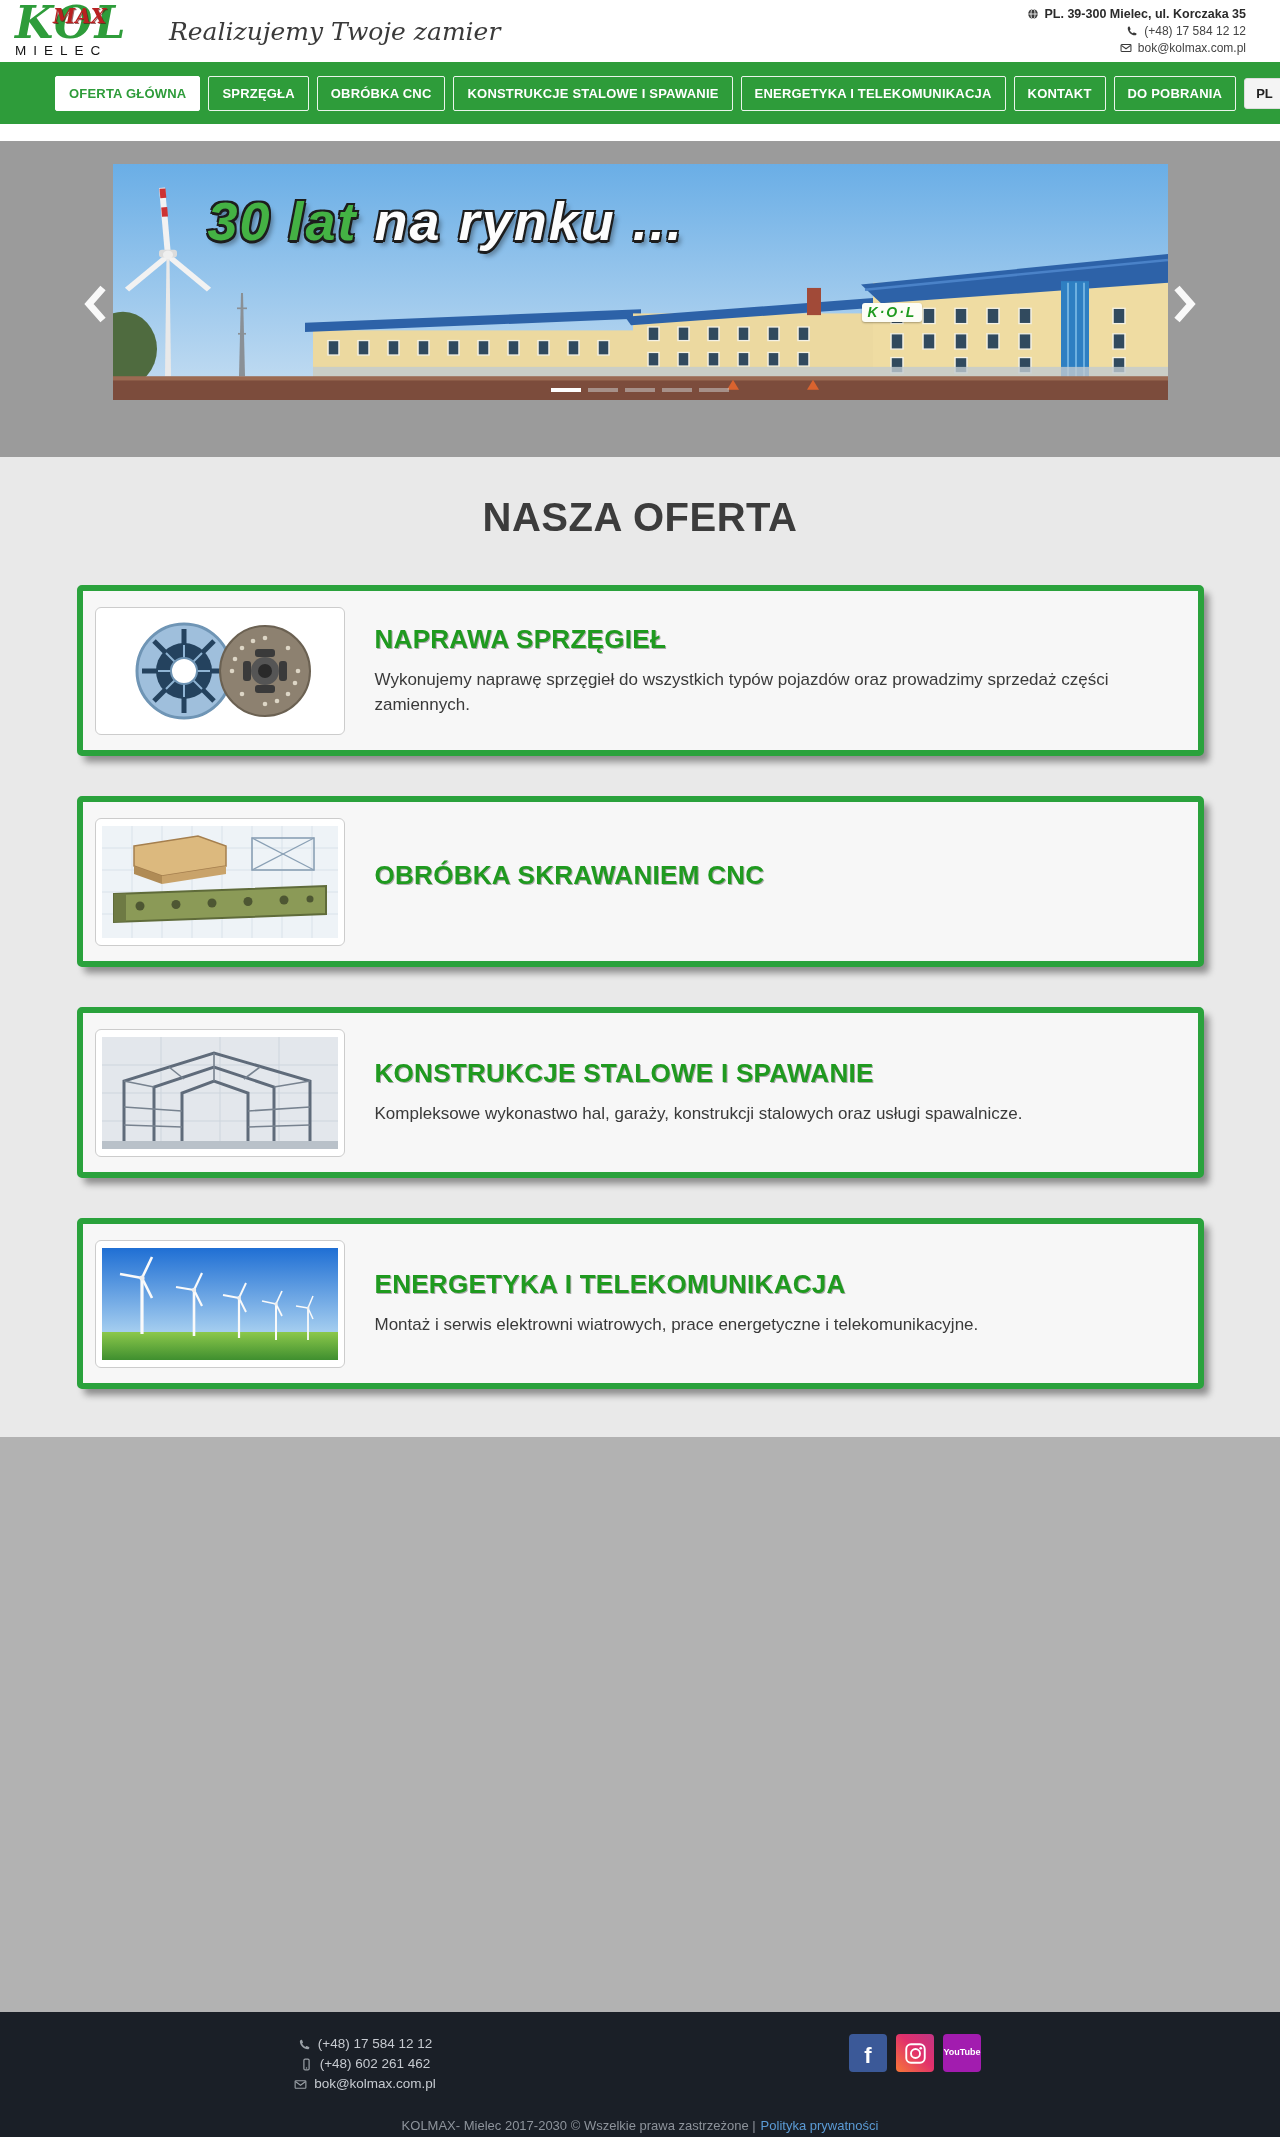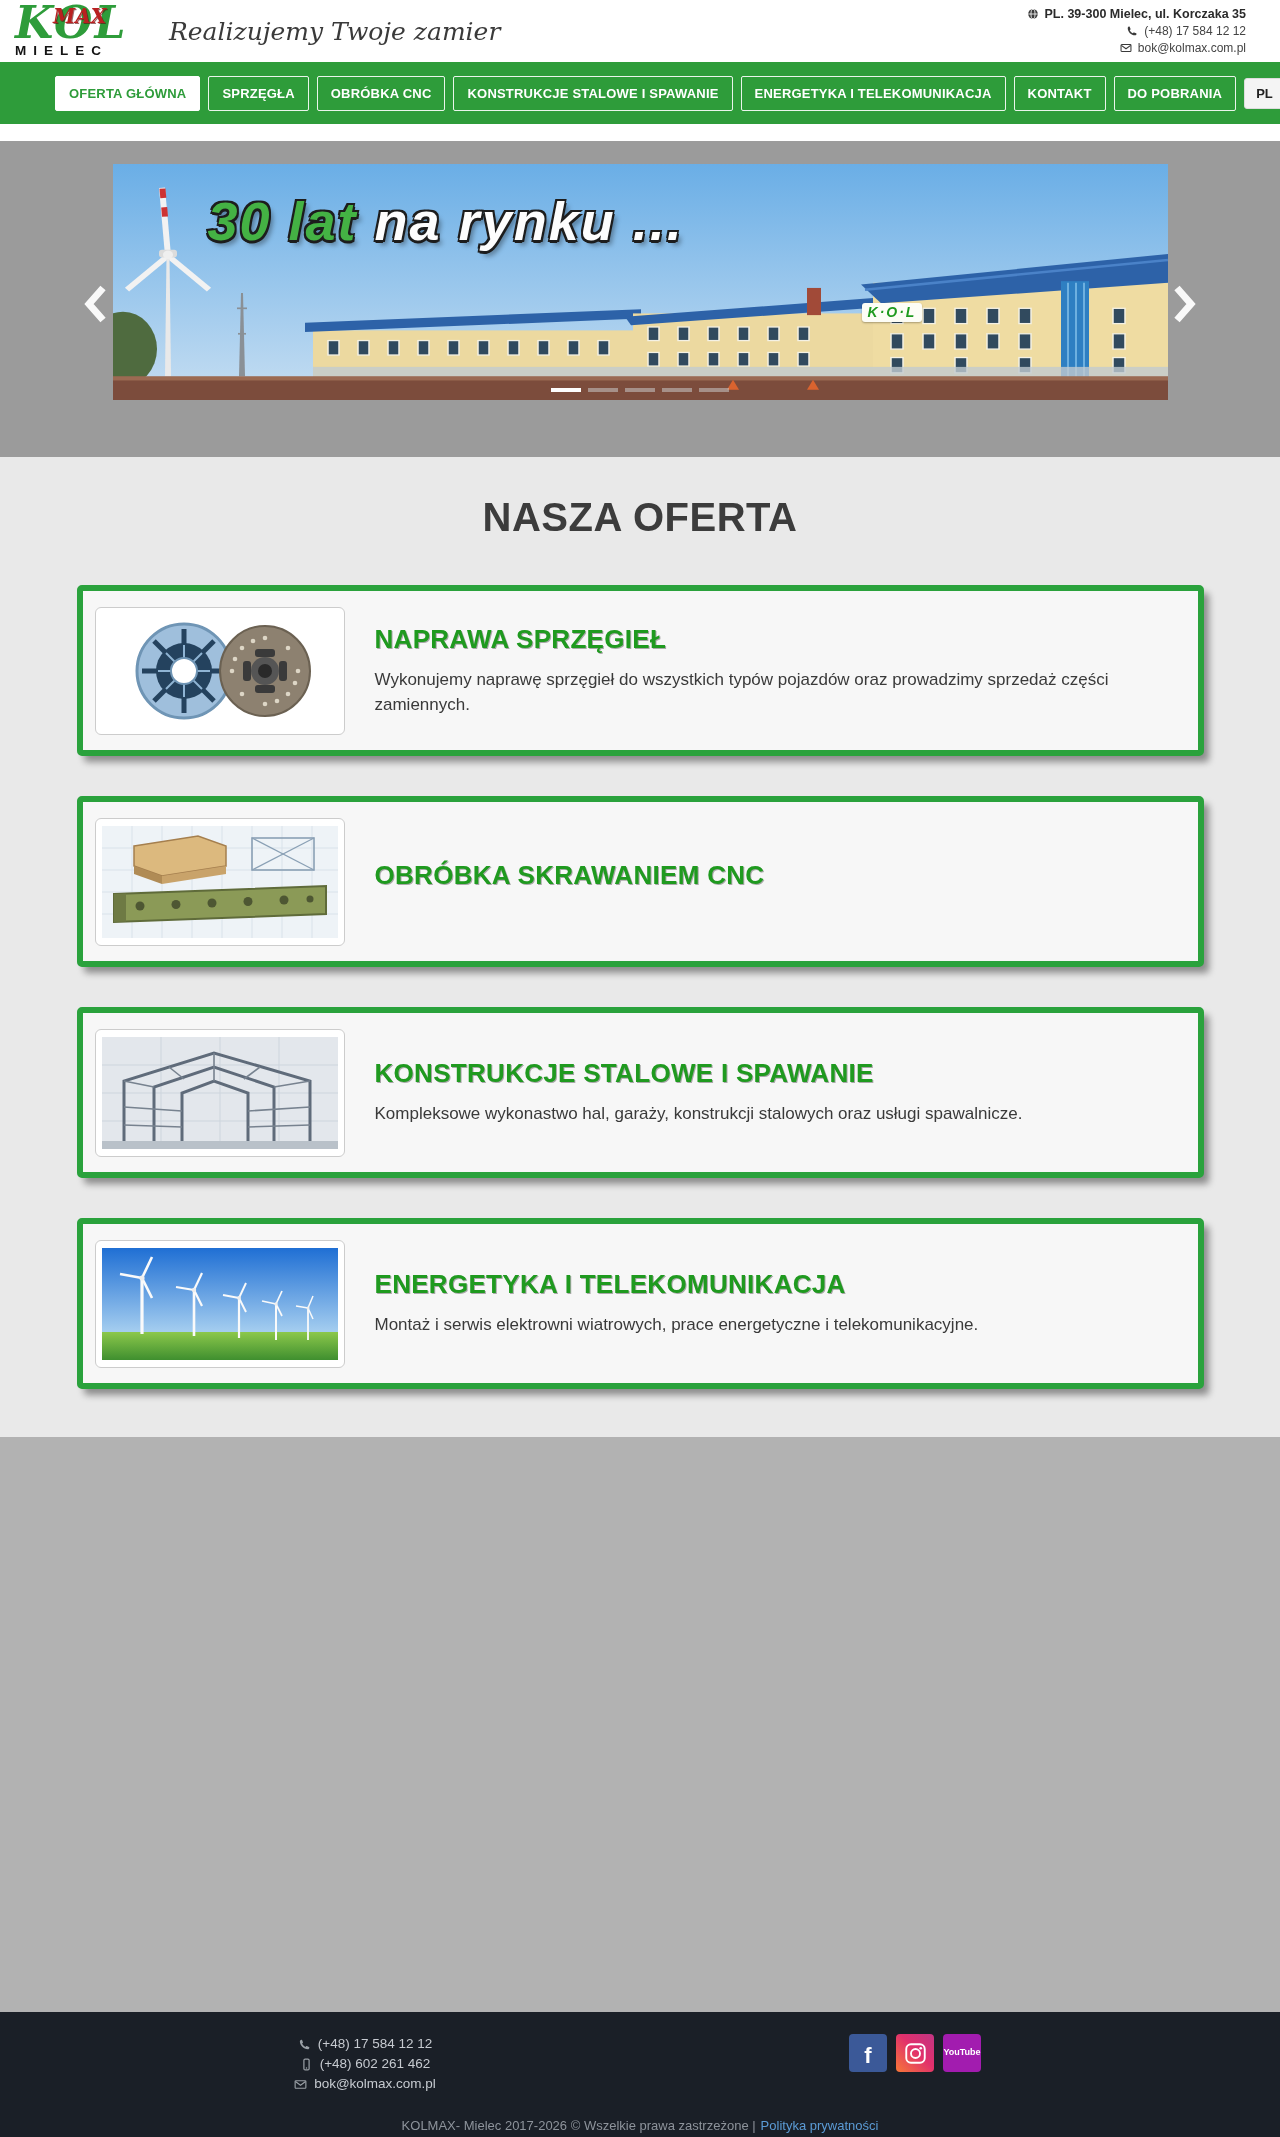--- a/index.html
+++ b/index.html
@@ -19,21 +19,21 @@
     display: block; font-family: "DejaVu Serif", serif; font-style: italic;
     font-weight: bold; font-size: 44px; line-height: 40px;
     color: #2e9c3a; letter-spacing: 2px;
   }
   .logo-max {
     position: absolute; top: 1px; left: 38px;
     font-family: "DejaVu Serif", serif; font-style: italic; font-weight: bold;
     font-size: 20px; color: #b92020; text-shadow: 1px 1px 0 rgba(90,10,10,.6);
   }
   .logo-mielec {
-    display: block; font-size: 13.5px; font-weight: bold;
+    display: block; font-size: 13.5px; font-weight: normal;
     letter-spacing: 7px; color: #141414; margin-top: 0;
   }
   .tagline {
     margin-left: 32px; font-family: "DejaVu Serif", serif; font-style: italic;
     font-size: 25px; color: #3a3a3a; white-space: nowrap;
   }
   .header-contact { margin-left: auto; text-align: right; font-size: 12px; line-height: 17px; color: #444; }
   .header-contact .row { display: flex; justify-content: flex-end; align-items: center; gap: 6px; }
   .header-contact .row.addr { font-weight: bold; color: #2b2b2b; font-size: 12.5px; }
   .hc-icon { width: 12px; height: 12px; flex: 0 0 auto; }
@@ -534,15 +534,15 @@
             </svg>
         </button>
         <button class="social-btn yt">
           <span>You</span>
           <span>Tube</span>
         </button>
       </div>
     </div>
   </div>
   <div class="copyright">
-    <span>KOLMAX- Mielec 2017-2026 © Wszelkie prawa zastrzeżone |</span><a>Polityka prywatności</a>
+    <span>KOLMAX- Mielec 2017-2030 © Wszelkie prawa zastrzeżone |</span><a>Polityka prywatności</a>
   </div>
 </footer>
 
 </body></html>

